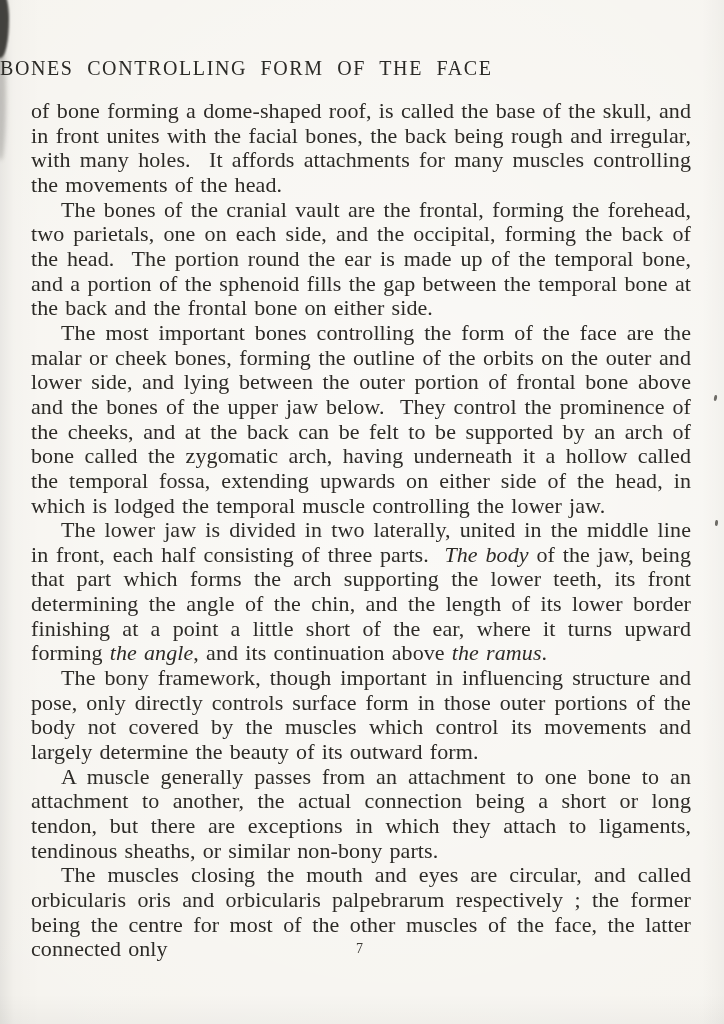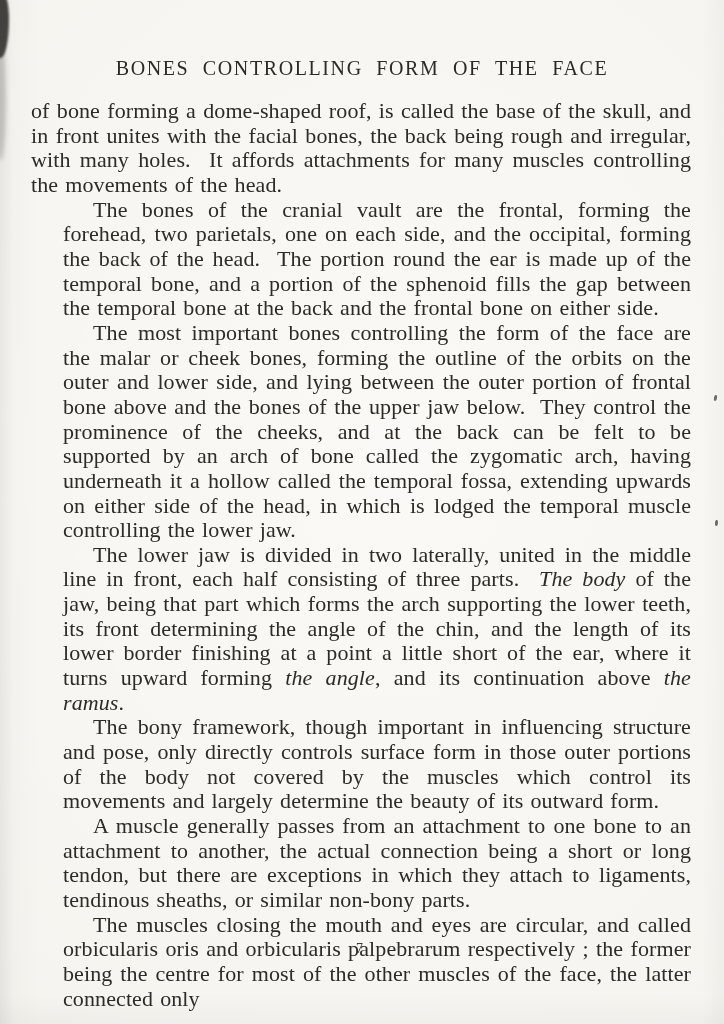--- a/index.html
+++ b/index.html
@@ -20,40 +20,40 @@
       linear-gradient(0deg, rgba(0,0,0,0.03) 0, rgba(0,0,0,0) 30px);
     overflow: hidden;
     font-family: "Liberation Serif", "DejaVu Serif", serif;
     color: var(--ink);
   }
   .heading {
     position: absolute;
     top: 57px;
     left: 0;
     width: 100%;
-    text-align: center;
+    text-align: left;
     font-size: 20px;
     font-weight: 400;
     letter-spacing: 1.6px;
     word-spacing: 7px;
     color: #2b2a26;
   }
   .page-body {
     position: absolute;
     top: 99px;
     left: 31px;
     width: 660px;
     font-size: 22px;
     line-height: 24.65px;
     text-align: justify;
     word-spacing: 1.5px;
     letter-spacing: 0.1px;
   }
   .para { text-indent: 0; }
-  .para.indent { text-indent: 30px; margin-left: 32px; }
+  .para.indent { text-indent: 30px; }
   .italic { font-style: italic; }
   .page-number {
     position: absolute;
     top: 941px;
     left: 0;
     width: 100%;
     text-align: center;
     font-size: 14px;
     letter-spacing: 5px;
     color: #3a3833;

